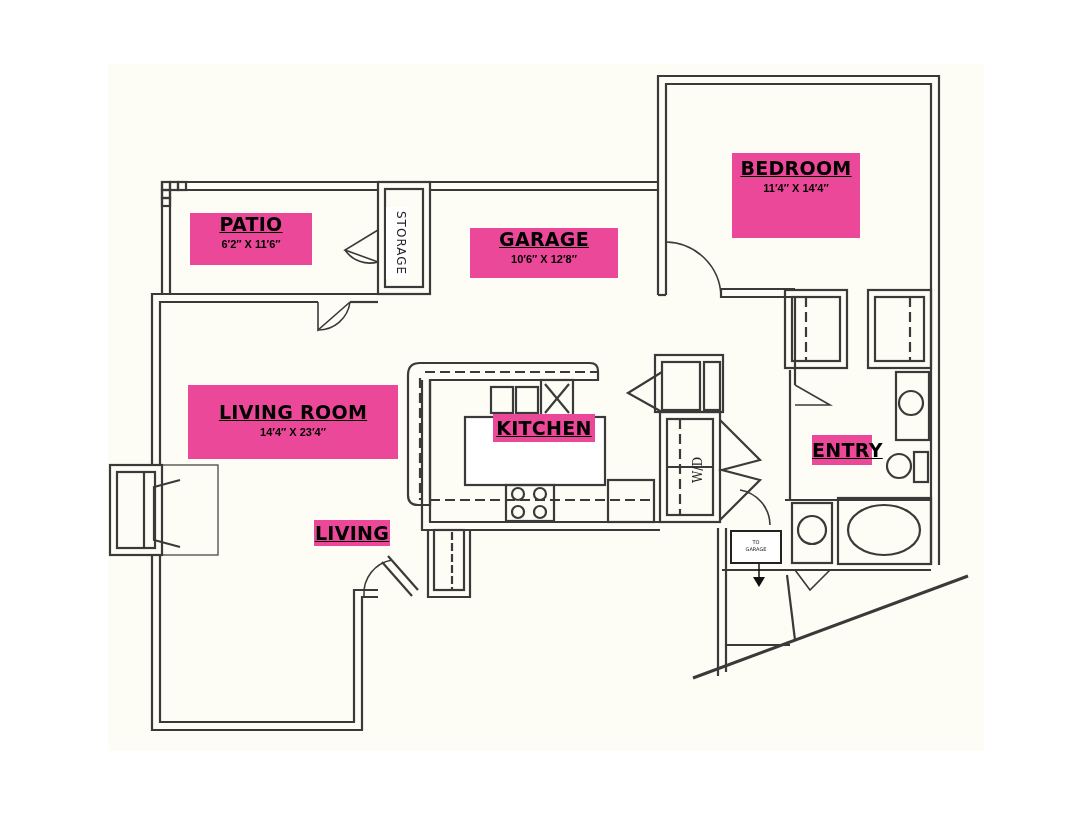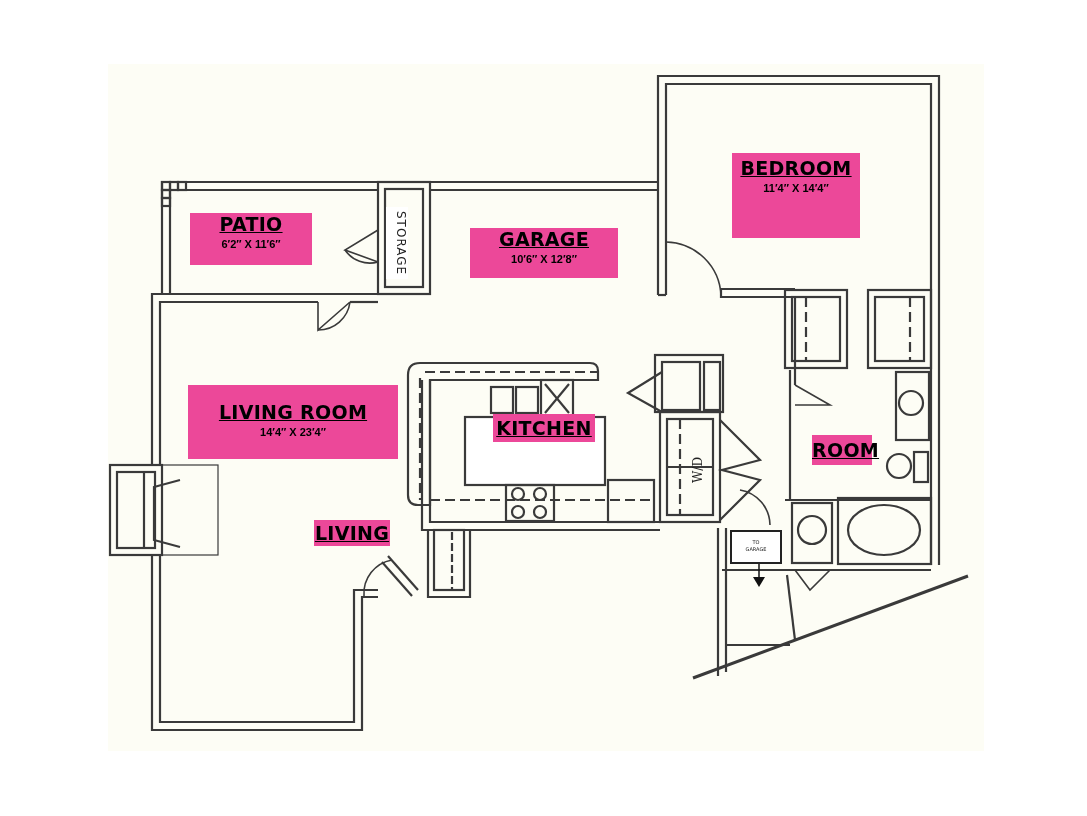--- a/index.html
+++ b/index.html
@@ -171,21 +171,21 @@
 <div class="label" style="left:188px;top:385px;width:210px;height:74px;">
   <div class="name" style="margin-top:16px;">LIVING ROOM</div>
   <div class="dim">14′4″ X 23′4″</div>
 </div>
 
 <div class="label" style="left:493px;top:414px;width:102px;height:28px;">
   <div class="name" style="margin-top:3px;">KITCHEN</div>
 </div>
 
 <div class="label" style="left:812px;top:435px;width:60px;height:30px;">
-  <div class="name" style="margin-top:4px;">ROOM</div>
+  <div class="name" style="margin-top:4px;">ENTRY</div>
 </div>
 
 <div class="label" style="left:314px;top:520px;width:76px;height:26px;">
   <div class="name" style="margin-top:2px;">LIVING</div>
 </div>
 
 <div class="wd" style="left:684px;top:462px;width:30px;height:16px;text-align:center;">W/D</div>
 
 <div class="garage" style="left:730px;top:530px;width:48px;height:30px;">
   <div style="margin-top:7px;">TO</div>

